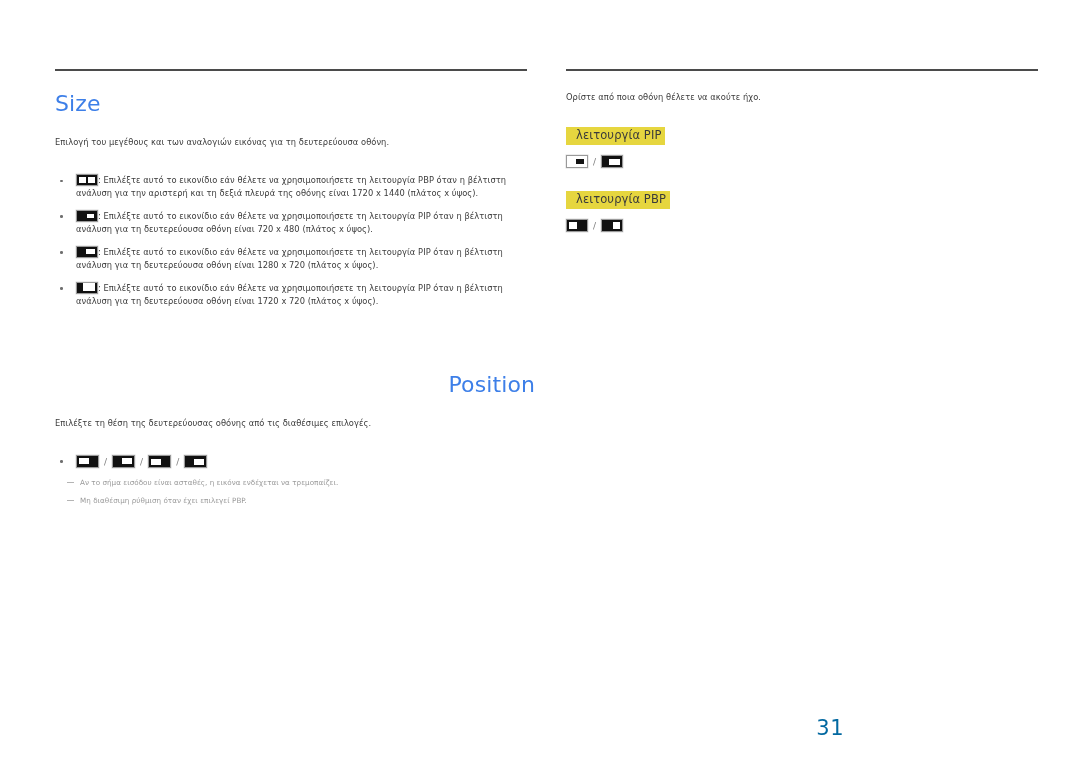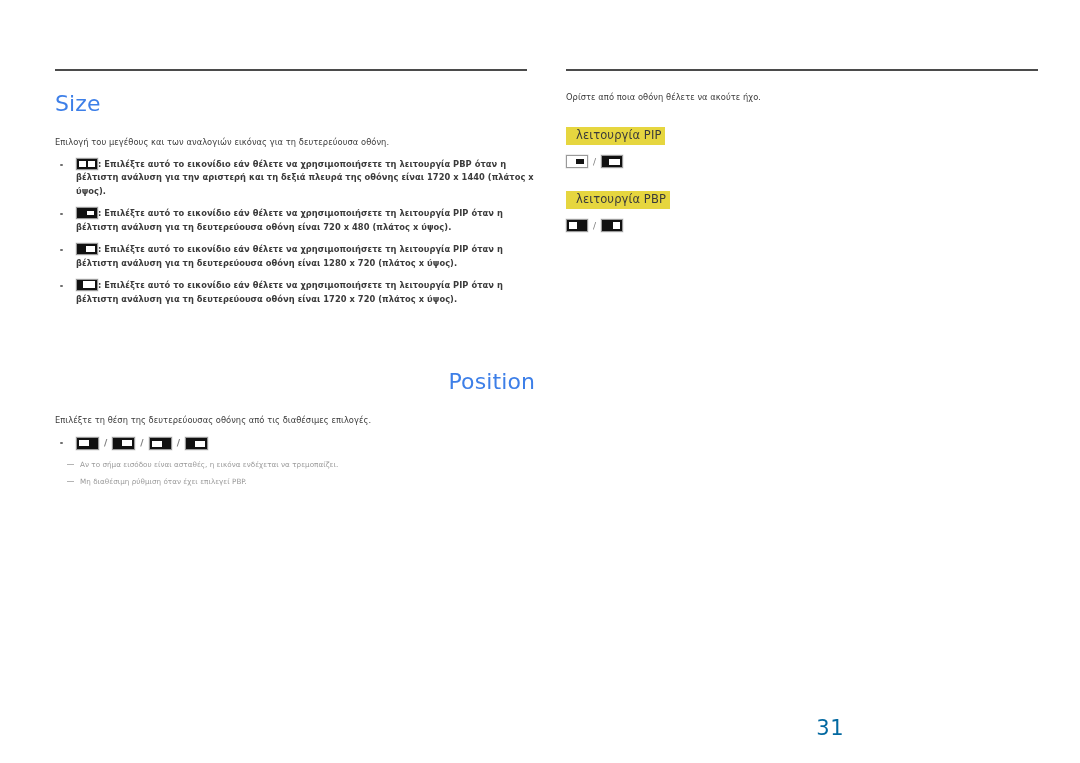--- a/index.html
+++ b/index.html
@@ -59,23 +59,22 @@
   p.intro {
     font-size: 8.3px;
     line-height: 1.55;
     color: #3b3b3b;
     margin: 20px 0 0 0;
     letter-spacing: .05px;
   }
 
   ul.bullets {
     list-style: none;
-    margin: 9px 0 0 0;
+    margin: 25px 0 0 0;
     padding: 0;
-    font-weight: bold;
   }
   ul.bullets > li {
     position: relative;
     padding-left: 21px;
     margin-bottom: 9px;
     font-size: 8.3px;
     line-height: 1.62;
     color: #3b3b3b;
     letter-spacing: .05px;
   }

